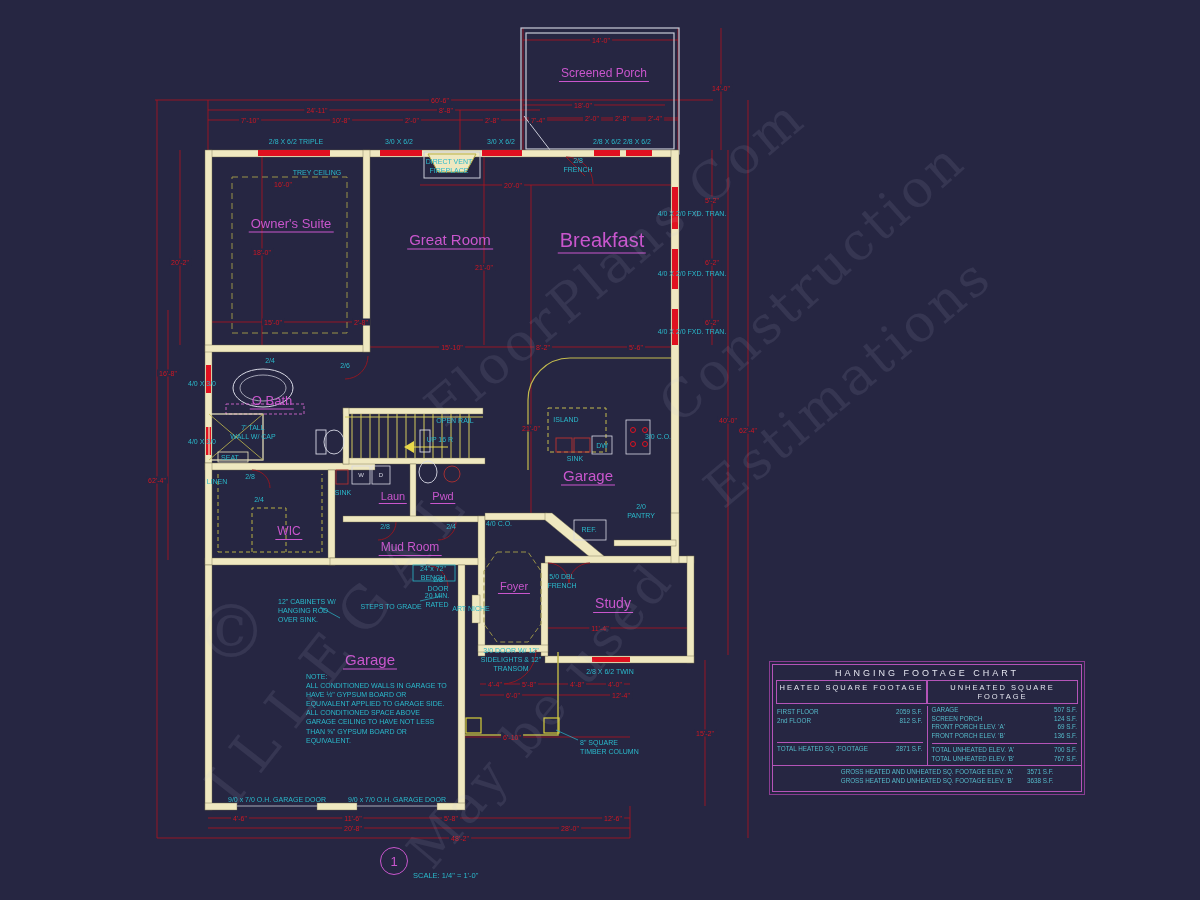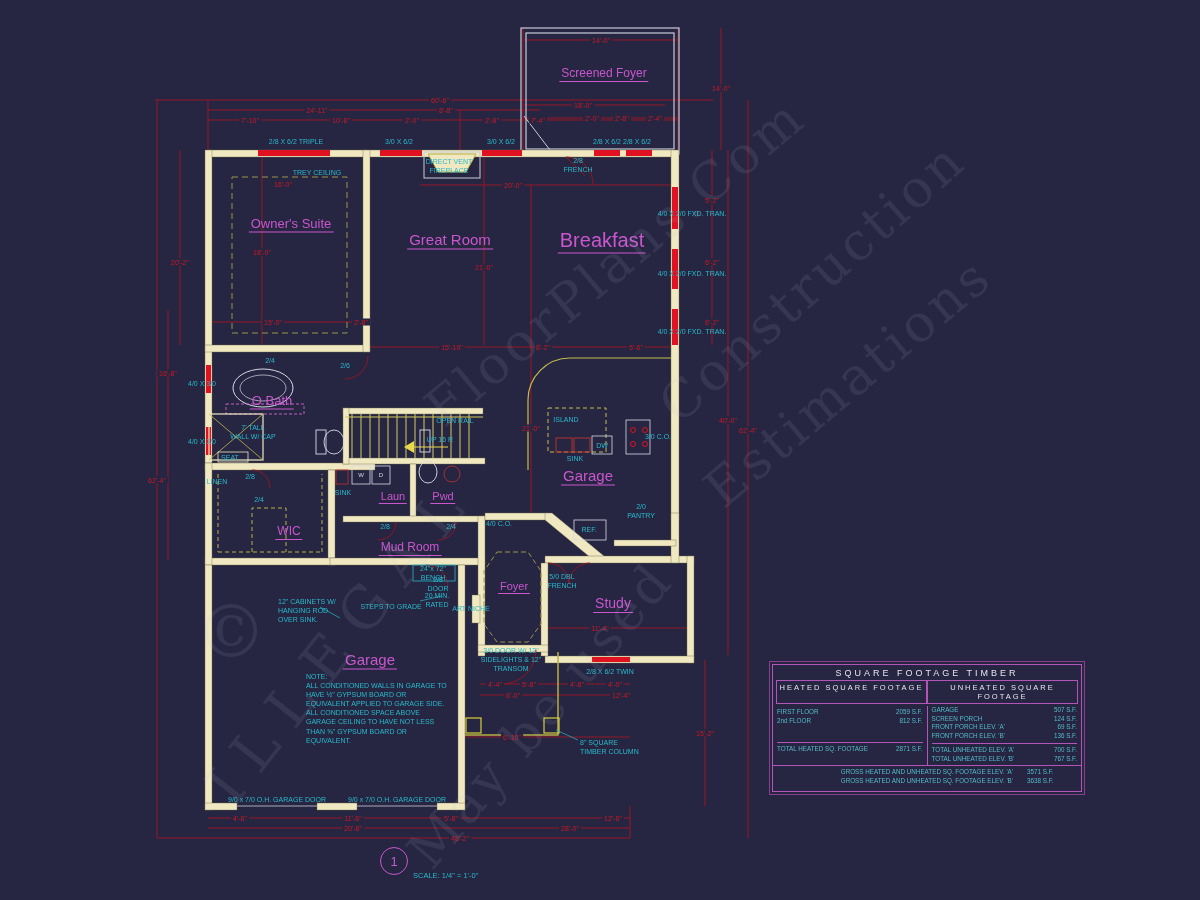--- a/index.html
+++ b/index.html
@@ -225,21 +225,21 @@
       <rect x="466" y="718" width="15" height="15" stroke="#d8cf3a" stroke-width="1.2"></rect>
       <rect x="544" y="718" width="15" height="15" stroke="#d8cf3a" stroke-width="1.2"></rect>
       <line x1="556" y1="730" x2="578" y2="740" stroke="#2ab9cb" stroke-width="0.7"></line>
       <line x1="420" y1="601" x2="442" y2="596" stroke="#2ab9cb" stroke-width="0.7"></line>
       <line x1="320" y1="607" x2="340" y2="618" stroke="#2ab9cb" stroke-width="0.7"></line>
     </g>
   </svg>
 
   <div class="layer" style="z-index:3">
 
-    <span class="t rm" style="left:604px;top:74px;font-size:12px">Screened Foyer</span>
+    <span class="t rm" style="left:604px;top:74px;font-size:12px">Screened Porch</span>
     <span class="t rm" style="left:291px;top:224px">Owner's Suite</span>
     <span class="t rm" style="left:450px;top:240px;font-size:15px">Great Room</span>
     <span class="t rm" style="left:602px;top:241px;font-size:20px">Breakfast</span>
     <span class="t rm" style="left:272px;top:401px">O Bath</span>
     <span class="t rm" style="left:289px;top:532px;font-size:12px">WIC</span>
     <span class="t rm" style="left:393px;top:497px;font-size:11px">Laun</span>
     <span class="t rm" style="left:443px;top:497px;font-size:11px">Pwd</span>
     <span class="t rm" style="left:410px;top:548px;font-size:12px">Mud Room</span>
     <span class="t rm" style="left:588px;top:476px;font-size:15px">Garage</span>
     <span class="t rm" style="left:514px;top:587px;font-size:11px">Foyer</span>
@@ -365,21 +365,21 @@
   </div>
 
   <span class="wm" style="left:195px;top:590px;font-size:72px">©</span>
   <span class="wm" style="left:340px;top:640px;font-size:58px;letter-spacing:18px;transform:translate(-50%,-50%) rotate(-52deg)">ILLEGAL</span>
   <span class="wm" style="left:615px;top:262px;font-size:52px;letter-spacing:4px;transform:translate(-50%,-50%) rotate(-40deg)">FloorPlans.Com</span>
   <span class="wm" style="left:812px;top:282px;font-size:52px;letter-spacing:4px;transform:translate(-50%,-50%) rotate(-42deg)">Construction</span>
   <span class="wm" style="left:848px;top:382px;font-size:52px;letter-spacing:4px;transform:translate(-50%,-50%) rotate(-40deg)">Estimations</span>
   <span class="wm" style="left:540px;top:715px;font-size:52px;letter-spacing:4px;transform:translate(-50%,-50%) rotate(-50deg)">May be used</span>
 
   <div id="chart">
-    <div class="ct">SQUARE FOOTAGE TIMBER</div>
+    <div class="ct">HANGING FOOTAGE CHART</div>
     <div class="hrow">
       <div class="hcell">HEATED SQUARE FOOTAGE</div>
       <div class="hcell">UNHEATED SQUARE FOOTAGE</div>
     </div>
     <div class="body">
       <div class="col left">
         <div class="r">
             <span>FIRST FLOOR</span>
             <span>2059 S.F.</span>
           </div>

